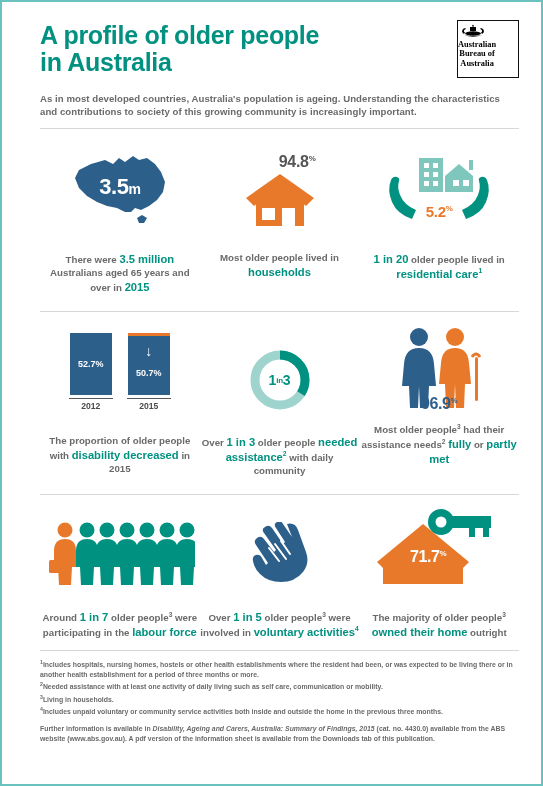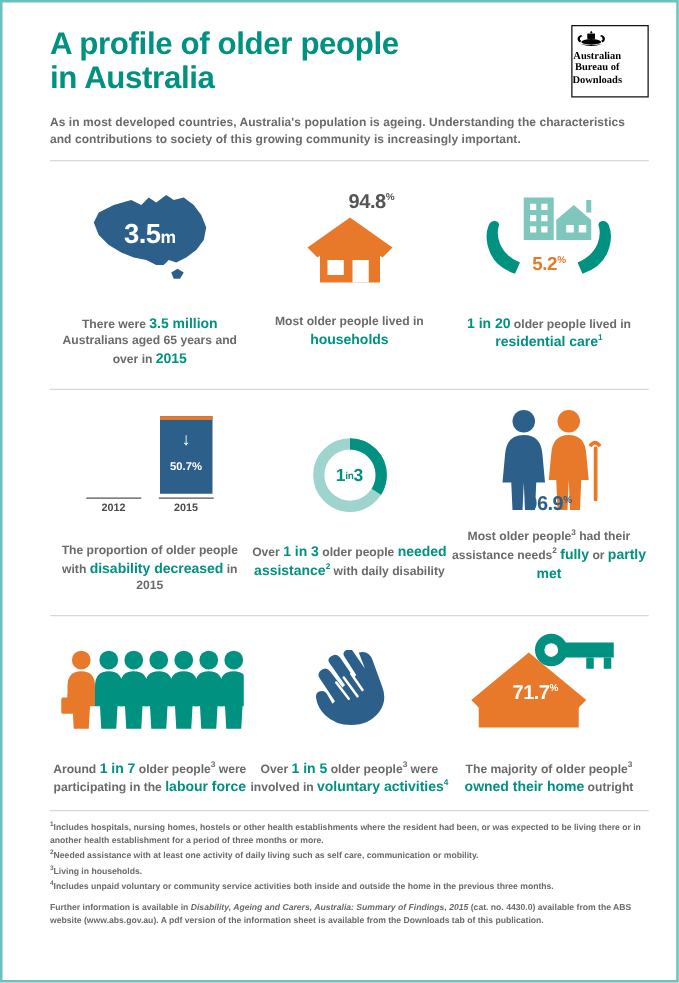--- a/index.html
+++ b/index.html
@@ -139,21 +139,21 @@
           <path d="M24 6 h12 v8 h-12z" fill="#000"></path>
           <path d="M14 8 q-5 1 -6 6 q0 4 4 6 l2-3 q-3-1 -2-4 q1-3 4-3z"></path>
           <path d="M46 8 q5 1 6 6 q0 4 -4 6 l-2-3 q3-1 2-4 q-1-3 -4-3z"></path>
           <ellipse cx="30" cy="19" rx="16" ry="4.5"></ellipse>
           <path d="M12 22 q18 7 36 0 q-18 4 -36 0z"></path>
         </g>
       </svg>
       <div class="logo-text">
         <div>Australian</div>
         <div>Bureau of</div>
-        <div>Downloads</div>
+        <div>Australia</div>
       </div>
     </div>
   </div>
 
   <div class="intro">
     <p>As in most developed countries, Australia's population is ageing. Understanding the characteristics and contributions to society of this growing community is increasingly important.</p>
   </div>
   <div class="rule"></div>
 
   <div class="row row1">
@@ -231,20 +231,23 @@
 
   </div>
   <div class="rule"></div>
 
   <div class="row row2">
 
     <div class="cell">
       <div class="art">
         <div class="bars">
           <div class="barblock">
+            <div class="bar b1">
+              <span>52.7%</span>
+            </div>
             <div class="baryr">2012</div>
           </div>
           <div class="barblock">
             <div class="bar b2">
               <span class="arrow">↓</span>
               <span style="top:62%">50.7%</span>
             </div>
             <div class="baryr">2015</div>
           </div>
         </div>
@@ -262,21 +265,21 @@
             <circle cx="31" cy="31" r="25" fill="none" stroke="#009180" stroke-width="9" stroke-dasharray="53.4 103.7" transform="rotate(-90 31 31)"></circle>
           </svg>
           <div class="donut-lbl">
             <span>1</span>
                 <sup>in</sup>
                 <span>3</span>
           </div>
         </div>
       </div>
       <div class="cap">
-        <span>Over </span><b>1 in 3</b><span> older people </span><b><span>needed assistance</span><sup>2</sup></b><span> with daily disability</span>
+        <span>Over </span><b>1 in 3</b><span> older people </span><b><span>needed assistance</span><sup>2</sup></b><span> with daily community</span>
       </div>
     </div>
 
     <div class="cell">
       <div class="art">
         <div class="couple">
           <svg width="120" height="86" viewBox="0 0 120 86">
             <g fill="#2d5f8b">
               <circle cx="40" cy="12" r="9"></circle>
               <path d="M40 23 q-14 0 -15 16 l-2 22 h7 l1 22 h8 l1 -22 h0 l1 22 h8 l1 -22 h7 l-2 -22 q-1 -16 -15 -16z"></path>

